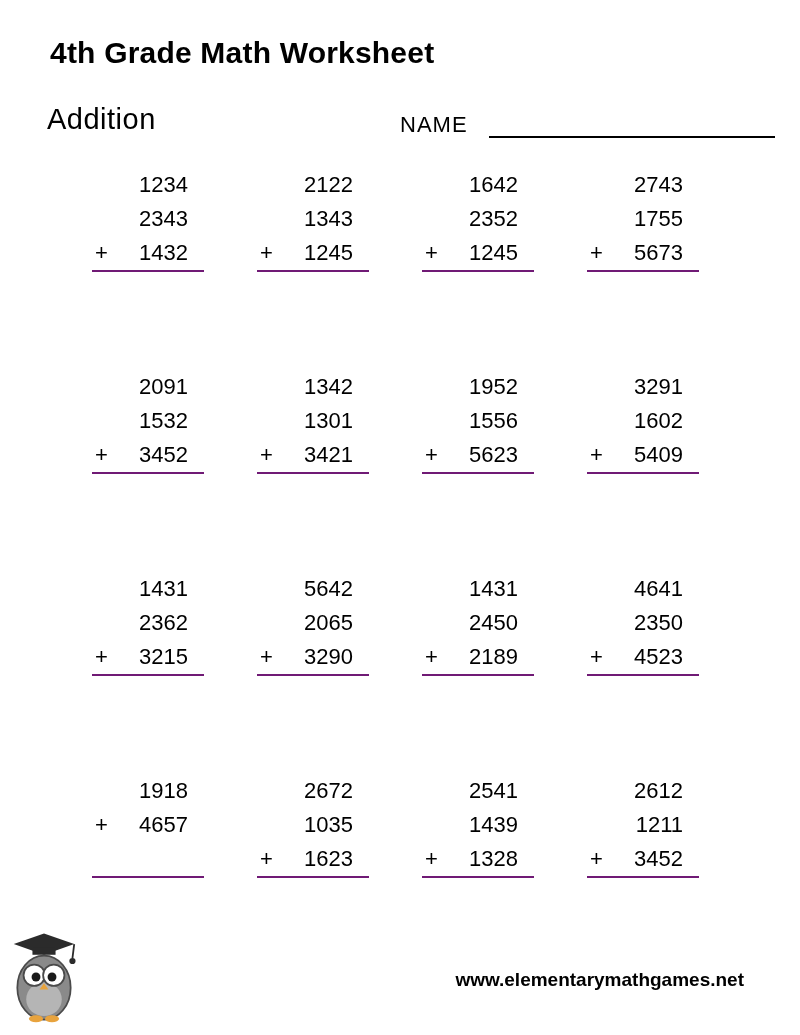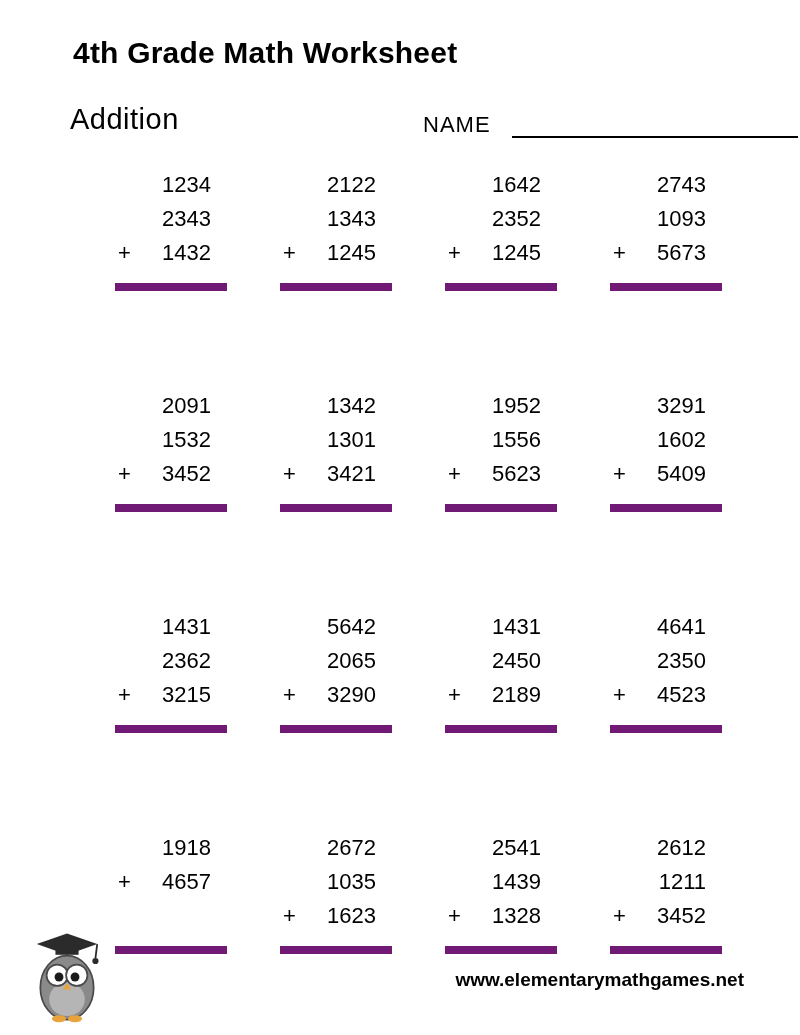--- a/index.html
+++ b/index.html
@@ -4,21 +4,21 @@
 <style>
   * { box-sizing: border-box; margin: 0; padding: 0; }
   html, body { background: #ffffff; }
   body {
     width: 800px; height: 1035px;
     font-family: "Liberation Sans", sans-serif;
     color: #000;
     position: relative;
     overflow: hidden;
   }
-  .page { position: absolute; inset: 0; background: #fff; margin-left: 23px; }
+  .page { position: absolute; inset: 0; background: #fff; }
 
   .title {
     position: absolute; top: 36px; left: 50px;
     font-size: 30px; font-weight: bold; letter-spacing: 0.2px;
   }
   .section-label {
     position: absolute; top: 103px; left: 47px;
     font-size: 29px; font-weight: 500; letter-spacing: 0.5px;
   }
   .name-row {
@@ -33,22 +33,22 @@
 
   .problems-grid {
     position: absolute; left: 92px; top: 168px;
     display: grid;
     grid-template-columns: repeat(4, 112px);
     column-gap: 53px;
     row-gap: 98px;
   }
   .problem {
     width: 112px;
-    border-bottom: 8px solid #701a75;
-    padding-bottom: 13px;
+    border-bottom: 2px solid #701a75;
+    padding-bottom: 0;
   }
   .p-line {
     font-size: 22px; line-height: 34px;
     text-align: right; padding-right: 16px;
     font-family: "Liberation Sans", sans-serif;
   }
   .last-row { position: relative; }
   .plus { position: absolute; left: 3px; top: 0; }
 
   .footer-logo {
@@ -99,21 +99,21 @@
   </div>
 
   <div class="problem">
     <div class="p-line addend">1642</div>
     <div class="p-line addend">2352</div>
     <div class="p-line last-row"><span class="plus">+</span><span class="addend">1245</span></div>
   </div>
 
   <div class="problem">
     <div class="p-line addend">2743</div>
-    <div class="p-line addend">1093</div>
+    <div class="p-line addend">1755</div>
     <div class="p-line last-row"><span class="plus">+</span><span class="addend">5673</span></div>
   </div>
 
   <div class="problem">
     <div class="p-line addend">2091</div>
     <div class="p-line addend">1532</div>
     <div class="p-line last-row"><span class="plus">+</span><span class="addend">3452</span></div>
   </div>
 
   <div class="problem">

